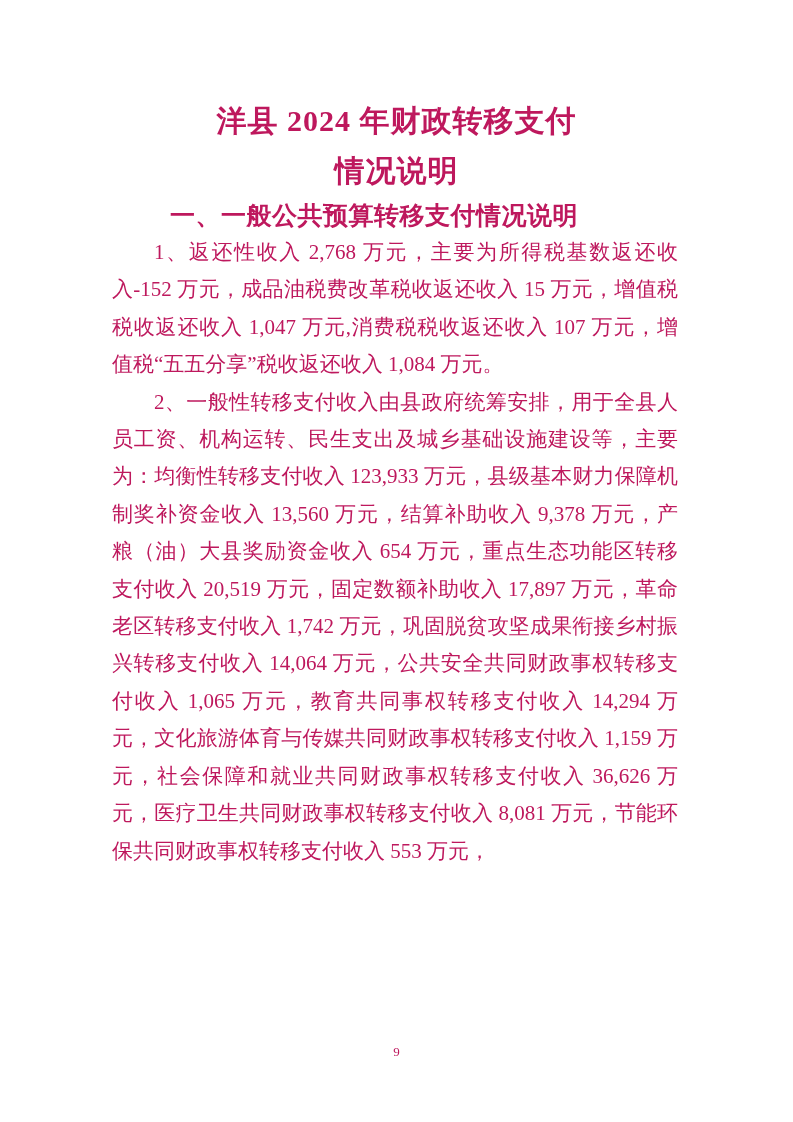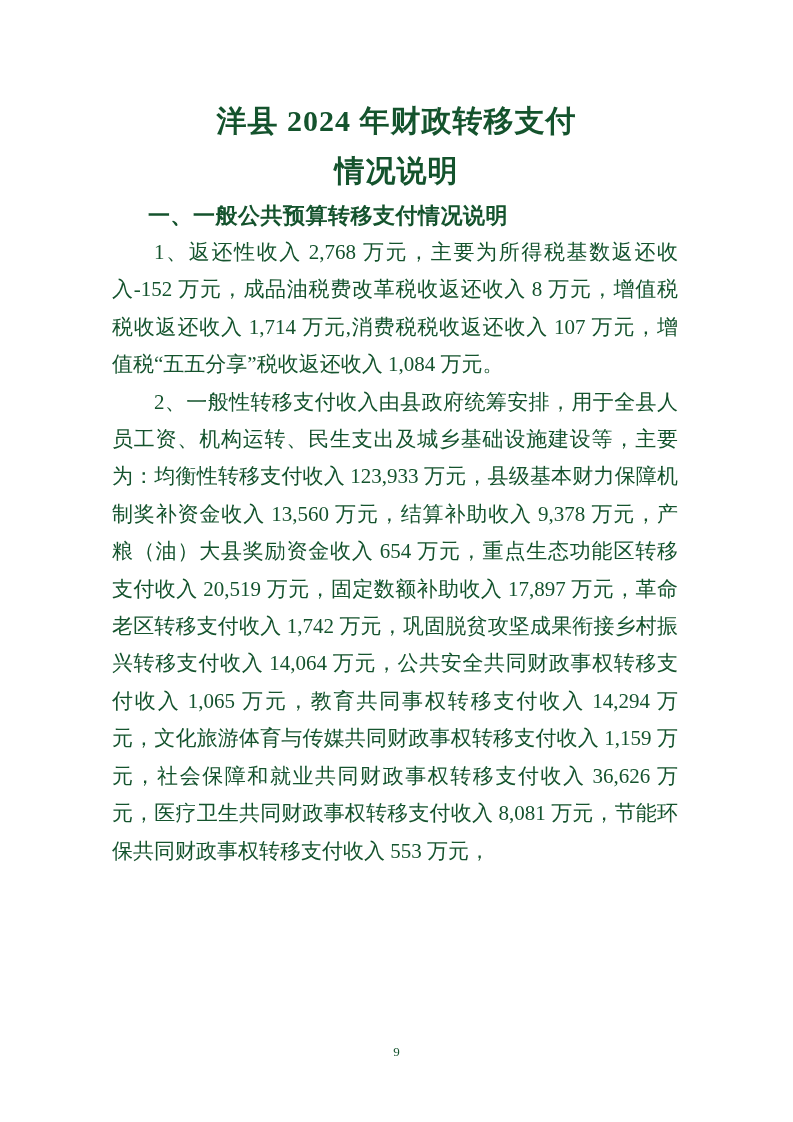--- a/index.html
+++ b/index.html
@@ -6,21 +6,21 @@
   html, body {
     margin: 0;
     padding: 0;
     background: #ffffff;
   }
   .page {
     position: relative;
     width: 793px;
     height: 1122px;
     background: #ffffff;
-    color: #14532d;
+    color: #be185d;
     overflow: hidden;
     margin: 0 auto;
     font-family: "Liberation Serif", "DejaVu Serif", serif;
   }
   .doc-title {
     position: absolute;
     top: 96px;
     left: 0;
     right: 0;
     margin: 0;
@@ -30,26 +30,26 @@
     font-size: 30px;
     line-height: 50px;
     letter-spacing: 1px;
   }
   .title-line {
     display: block;
   }
   .section-heading {
     position: absolute;
     top: 197px;
-    left: 104px;
+    left: 120px;
     right: 110px;
     margin: 0;
     font-family: "Liberation Sans", "DejaVu Sans", sans-serif;
     font-weight: 700;
-    font-size: 22px;
+    font-size: 25px;
     line-height: 37px;
     text-indent: 2em;
     letter-spacing: 0.5px;
   }
   .body-text {
     position: absolute;
     top: 234px;
     left: 112px;
     width: 566px;
     font-family: "Liberation Serif", "DejaVu Serif", serif;
@@ -80,19 +80,19 @@
 <div class="page">
 
   <h1 class="doc-title">
     <span class="title-line">洋县 2024 年财政转移支付</span>
     <span class="title-line">情况说明</span>
   </h1>
 
   <h2 class="section-heading">一、一般公共预算转移支付情况说明</h2>
 
   <div class="body-text">
-    <p>1、返还性收入 2,768 万元，主要为所得税基数返还收入-152 万元，成品油税费改革税收返还收入 8 万元，增值税税收返还收入 1,714 万元,消费税税收返还收入 107 万元，增值税“五五分享”税收返还收入 1,084 万元。</p>
+    <p>1、返还性收入 2,768 万元，主要为所得税基数返还收入-152 万元，成品油税费改革税收返还收入 15 万元，增值税税收返还收入 1,047 万元,消费税税收返还收入 107 万元，增值税“五五分享”税收返还收入 1,084 万元。</p>
     <p>2、一般性转移支付收入由县政府统筹安排，用于全县人员工资、机构运转、民生支出及城乡基础设施建设等，主要为：均衡性转移支付收入 123,933 万元，县级基本财力保障机制奖补资金收入 13,560 万元，结算补助收入 9,378 万元，产粮（油）大县奖励资金收入 654 万元，重点生态功能区转移支付收入 20,519 万元，固定数额补助收入 17,897 万元，革命老区转移支付收入 1,742 万元，巩固脱贫攻坚成果衔接乡村振兴转移支付收入 14,064 万元，公共安全共同财政事权转移支付收入 1,065 万元，教育共同事权转移支付收入 14,294 万元，文化旅游体育与传媒共同财政事权转移支付收入 1,159 万元，社会保障和就业共同财政事权转移支付收入 36,626 万元，医疗卫生共同财政事权转移支付收入 8,081 万元，节能环保共同财政事权转移支付收入 553 万元，</p>
   </div>
 
   <div class="page-number">9</div>
 
 </div>
 
 </body></html>

